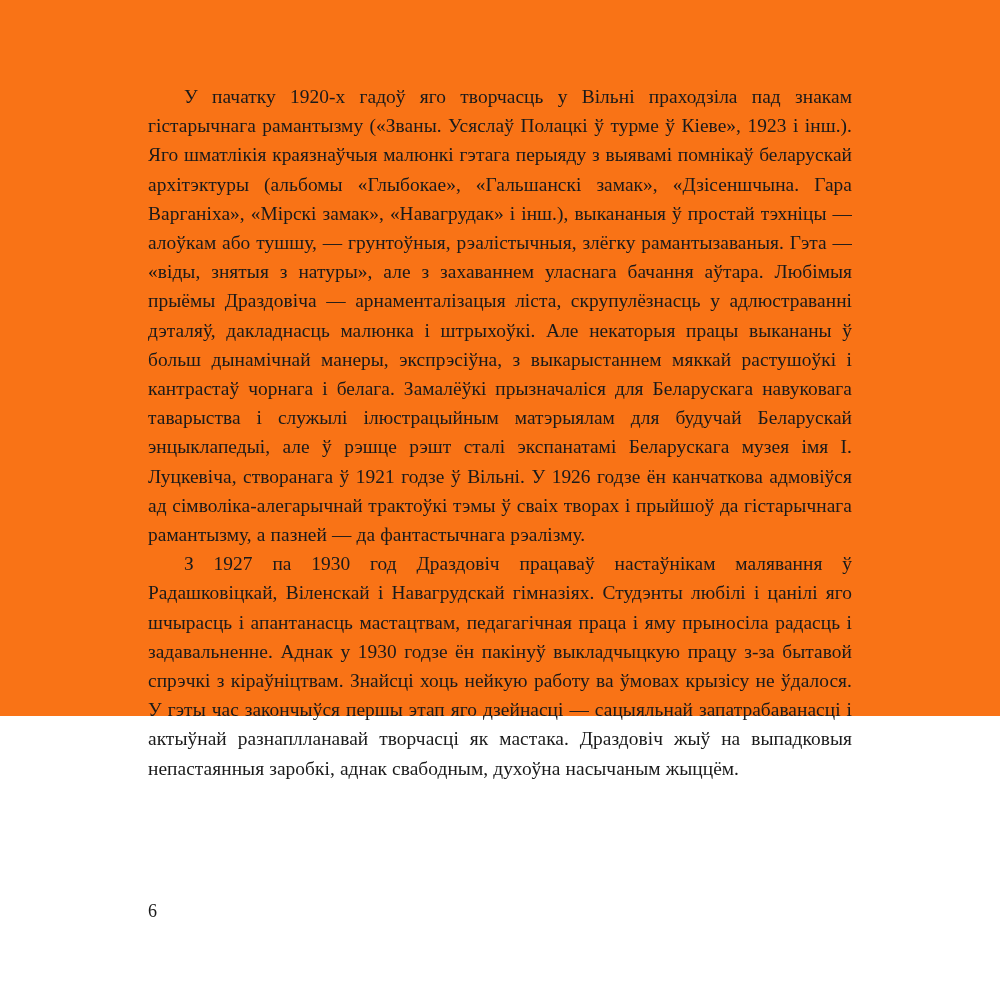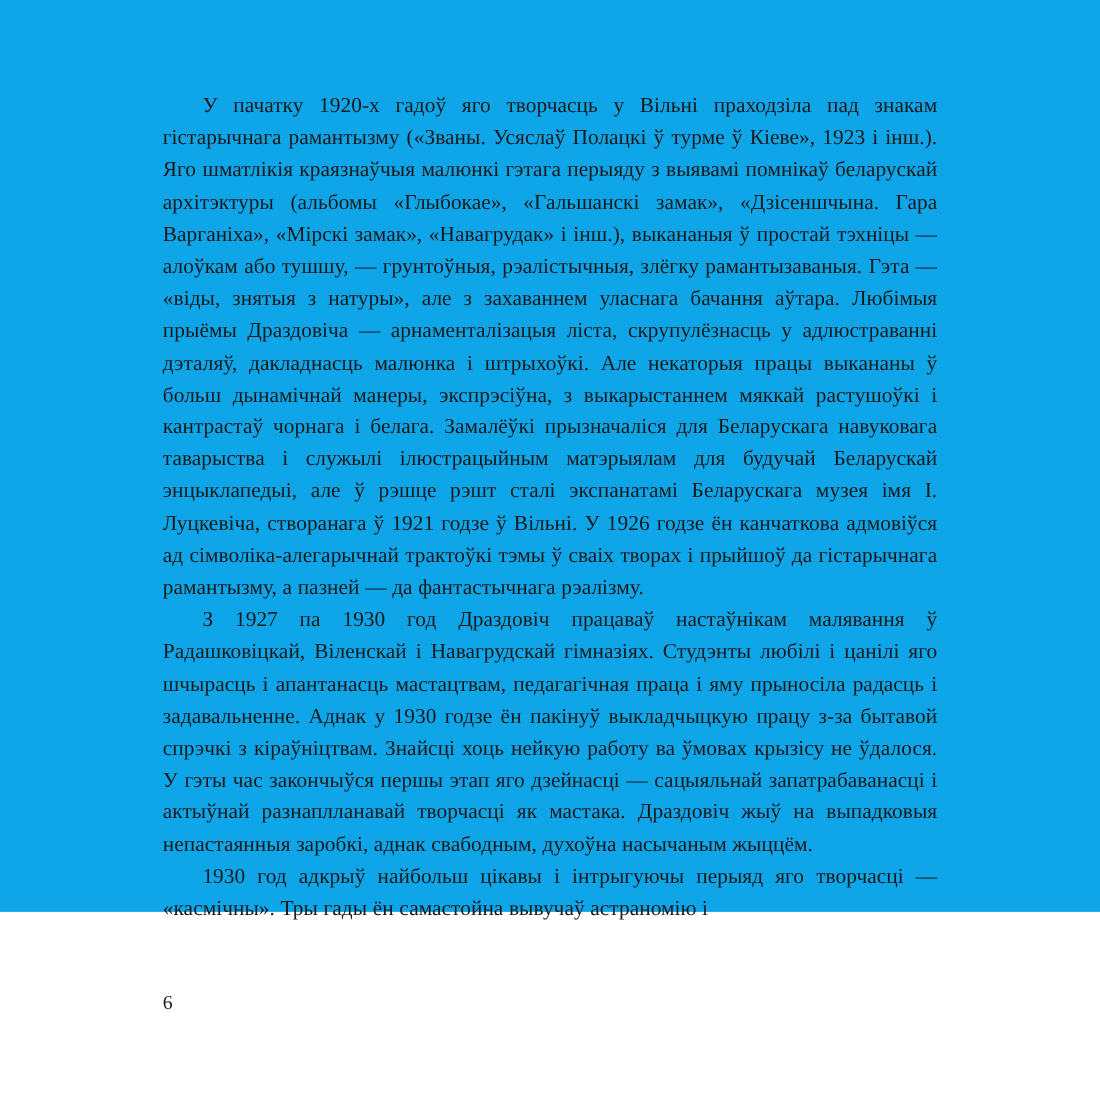--- a/index.html
+++ b/index.html
@@ -12,22 +12,22 @@
     height: 1000px;
     background: #ffffff;
     font-family: "Liberation Serif", "DejaVu Serif", serif;
     color: #1a1a1a;
     overflow: hidden;
   }
 
   .page {
     position: relative;
     width: 1000px;
-    height: 829px;
-    background: #0ea5e9;
+    height: 716px;
+    background: #f97316;
     box-sizing: border-box;
   }
 
   .text-block {
     position: absolute;
     left: 148px;
     top: 82px;
     width: 704px;
   }
 
@@ -59,18 +59,17 @@
   }
 </style>
 </head>
 <body>
 
 <div class="page">
 
   <div class="text-block">
     <p class="para first-para">У пачатку 1920-х гадоў яго творчасць у Вільні праходзіла пад знакам гістарычнага рамантызму («Званы. Усяслаў Полацкі ў турме ў Кіеве», 1923 і інш.). Яго шматлікія краязнаўчыя малюнкі гэтага перыяду з выявамі помнікаў беларускай архітэктуры (альбомы «Глыбокае», «Гальшанскі замак», «Дзісеншчына. Гара Варганіха», «Мірскі замак», «Навагрудак» і інш.), выкананыя ў простай тэхніцы — алоўкам або тушшу, — грунтоўныя, рэалістычныя, злёгку рамантызаваныя. Гэта — «віды, знятыя з натуры», але з захаваннем уласнага бачання аўтара. Любімыя прыёмы Драздовіча — арнаменталізацыя ліста, скрупулёзнасць у адлюстраванні дэталяў, дакладнасць малюнка і штрыхоўкі. Але некаторыя працы выкананы ў больш дынамічнай манеры, экспрэсіўна, з выкарыстаннем мяккай растушоўкі і кантрастаў чорнага і белага. Замалёўкі прызначаліся для Беларускага навуковага таварыства і служылі ілюстрацыйным матэрыялам для будучай Беларускай энцыклапедыі, але ў рэшце рэшт сталі экспанатамі Беларускага музея імя І. Луцкевіча, створанага ў 1921 годзе ў Вільні. У 1926 годзе ён канчаткова адмовіўся ад сімволіка-алегарычнай трактоўкі тэмы ў сваіх творах і прыйшоў да гістарычнага рамантызму, а пазней — да фантастычнага рэалізму.</p>
     <p class="para">З 1927 па 1930 год Драздовіч працаваў настаўнікам малявання ў Радашковіцкай, Віленскай і Навагрудскай гімназіях. Студэнты любілі і цанілі яго шчырасць і апантанасць мастацтвам, педагагічная праца і яму прыносіла радасць і задавальненне. Аднак у 1930 годзе ён пакінуў выкладчыцкую працу з-за бытавой спрэчкі з кіраўніцтвам. Знайсці хоць нейкую работу ва ўмовах крызісу не ўдалося. У гэты час закончыўся першы этап яго дзейнасці — сацыяльнай запатрабаванасці і актыўнай разнаплланавай творчасці як мастака. Драздовіч жыў на выпадковыя непастаянныя заробкі, аднак свабодным, духоўна насычаным жыццём.</p>
-    <p class="para">1930 год адкрыў найбольш цікавы і інтрыгуючы перыяд яго творчасці — «касмічны». Тры гады ён самастойна вывучаў астраномію і</p>
   </div>
 
   <div class="page-number">6</div>
 
 </div>
 
 </body></html>

